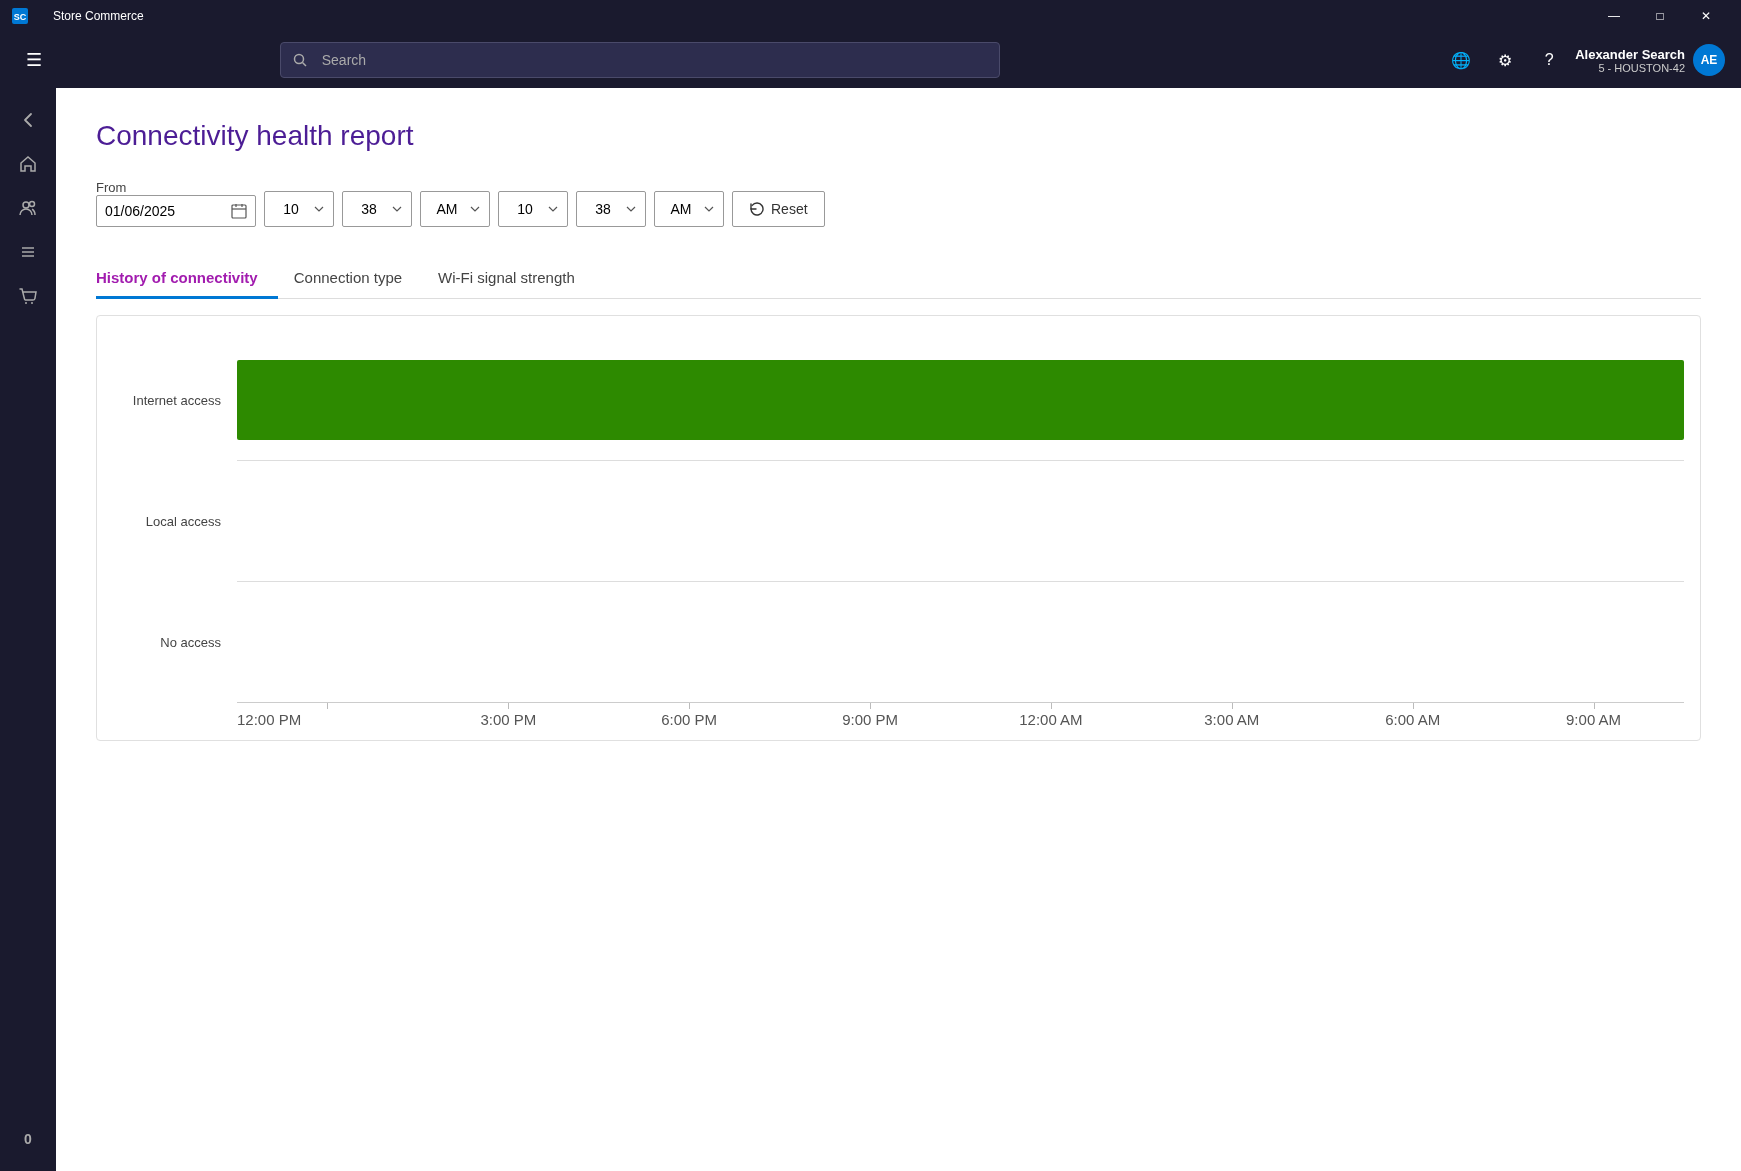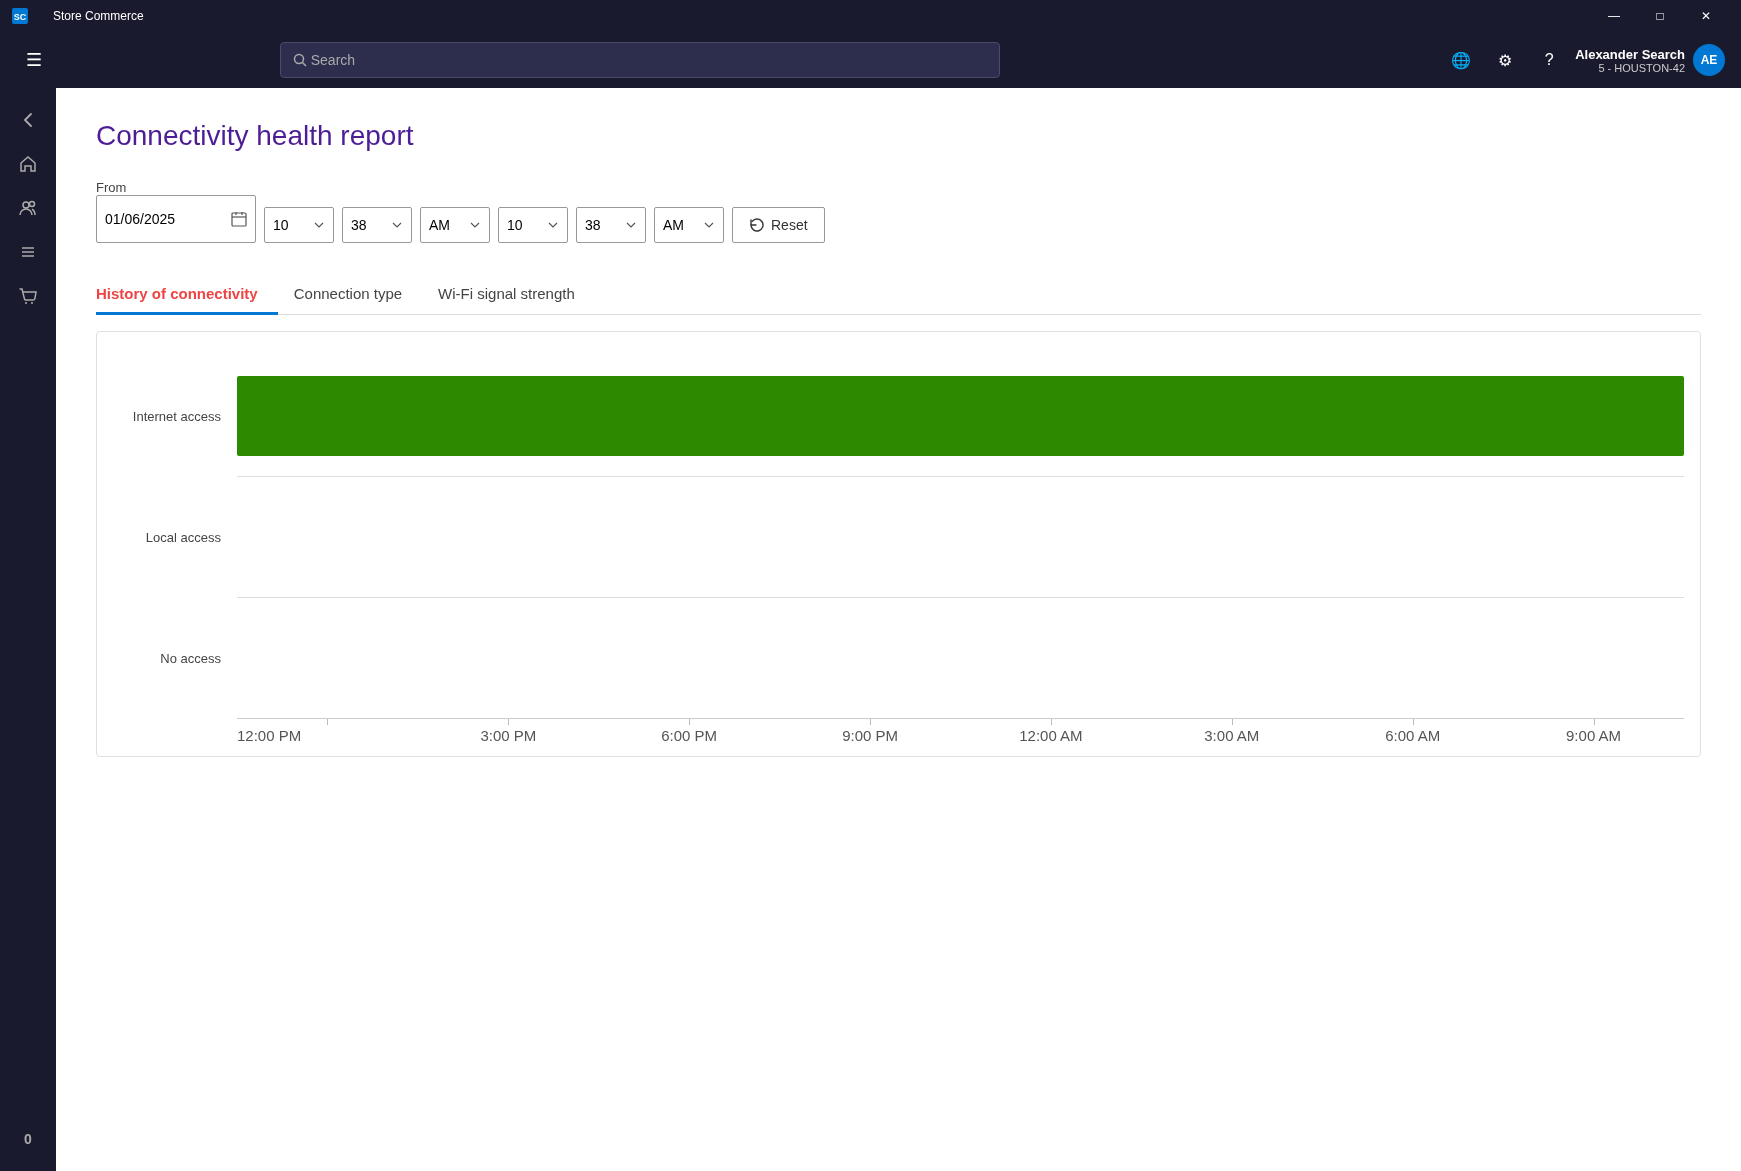--- a/index.html
+++ b/index.html
@@ -42,21 +42,21 @@
       flex: 1;
       max-width: 720px;
       margin: 0 auto;
       background: #2d2d4e;
       border: 1px solid #4a4a6a;
       border-radius: 4px;
       height: 36px;
       display: flex;
       align-items: center;
       padding: 0 12px;
-      gap: 4px;
+      gap: 15px;
       color: #aaa;
       font-size: 14px;
     }
     .nav-actions {
       display: flex;
       align-items: center;
       gap: 8px;
       margin-left: auto;
     }
     .nav-icon-btn {
@@ -125,32 +125,32 @@
       display: flex;
       align-items: flex-end;
       gap: 8px;
       margin-bottom: 32px;
     }
     .filter-group { display: flex; flex-direction: column; gap: 0; }
     .filter-label { font-size: 13px; color: #444; }
     .filter-input {
       display: flex; align-items: center;
       border: 1px solid #999; border-radius: 2px;
-      height: 48px; padding: 0 8px;
+      height: 32px; padding: 0 8px;
       background: white; font-size: 14px; gap: 8px;
       min-width: 160px;
     }
     .filter-select {
       display: flex; align-items: center;
       border: 1px solid #999; border-radius: 2px;
       height: 36px; padding: 0 8px;
       background: white; font-size: 14px; gap: 4px;
       min-width: 70px; cursor: pointer;
     }
-    .filter-select span { flex: 1; }
+    .filter-select span { flex: 1; text-align: center; }
     .reset-btn {
       display: flex; align-items: center; gap: 6px;
       height: 36px; padding: 0 16px;
       border: 1px solid #999; border-radius: 2px;
       background: white; cursor: pointer; font-size: 14px;
       color: #333;
     }
 
     
     .tabs {
@@ -160,21 +160,21 @@
     }
     .tab {
       padding: 10px 20px 10px 0;
       font-size: 15px;
       cursor: pointer;
       color: #444;
       border-bottom: 3px solid transparent;
       margin-bottom: -1px;
     }
     .tab.active {
-      color: #ef4444;
+      color: #a21caf;
       border-bottom-color: #0078d4;
       font-weight: 600;
     }
 
     
     .chart-container {
       background: white;
       border: 1px solid #e0e0e0;
       border-radius: 4px;
       padding: 24px 16px 12px 0;

